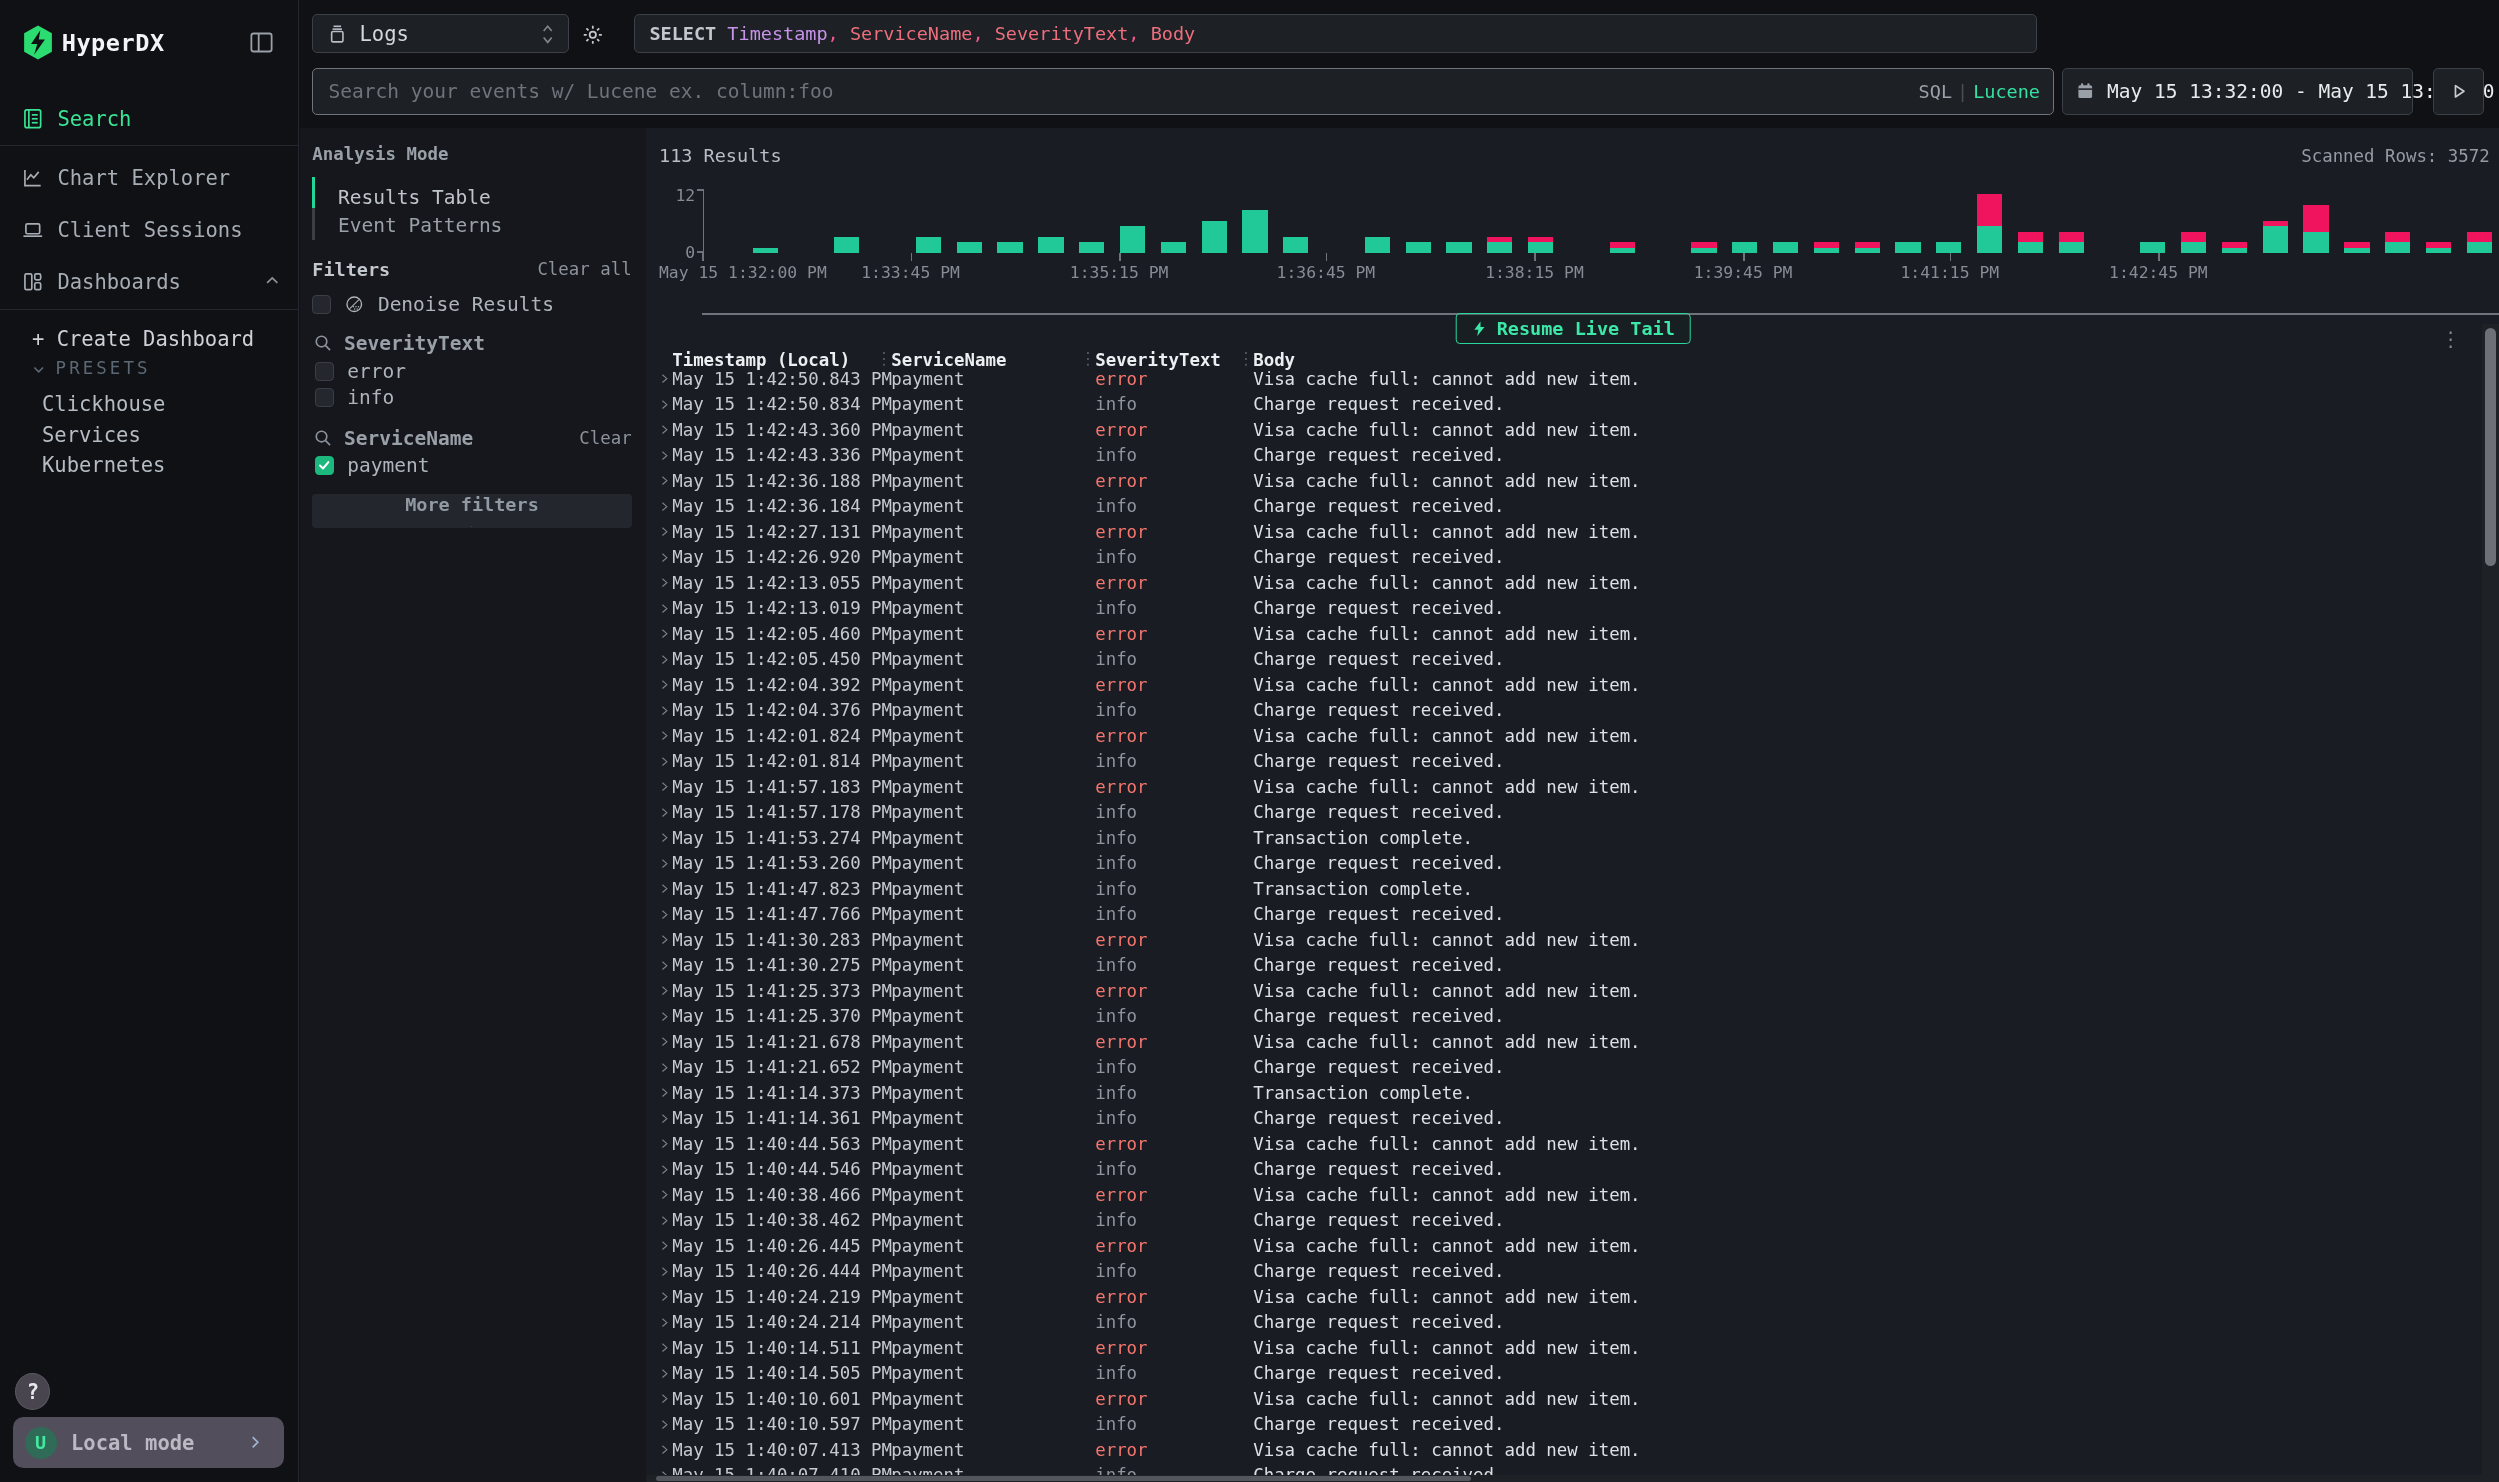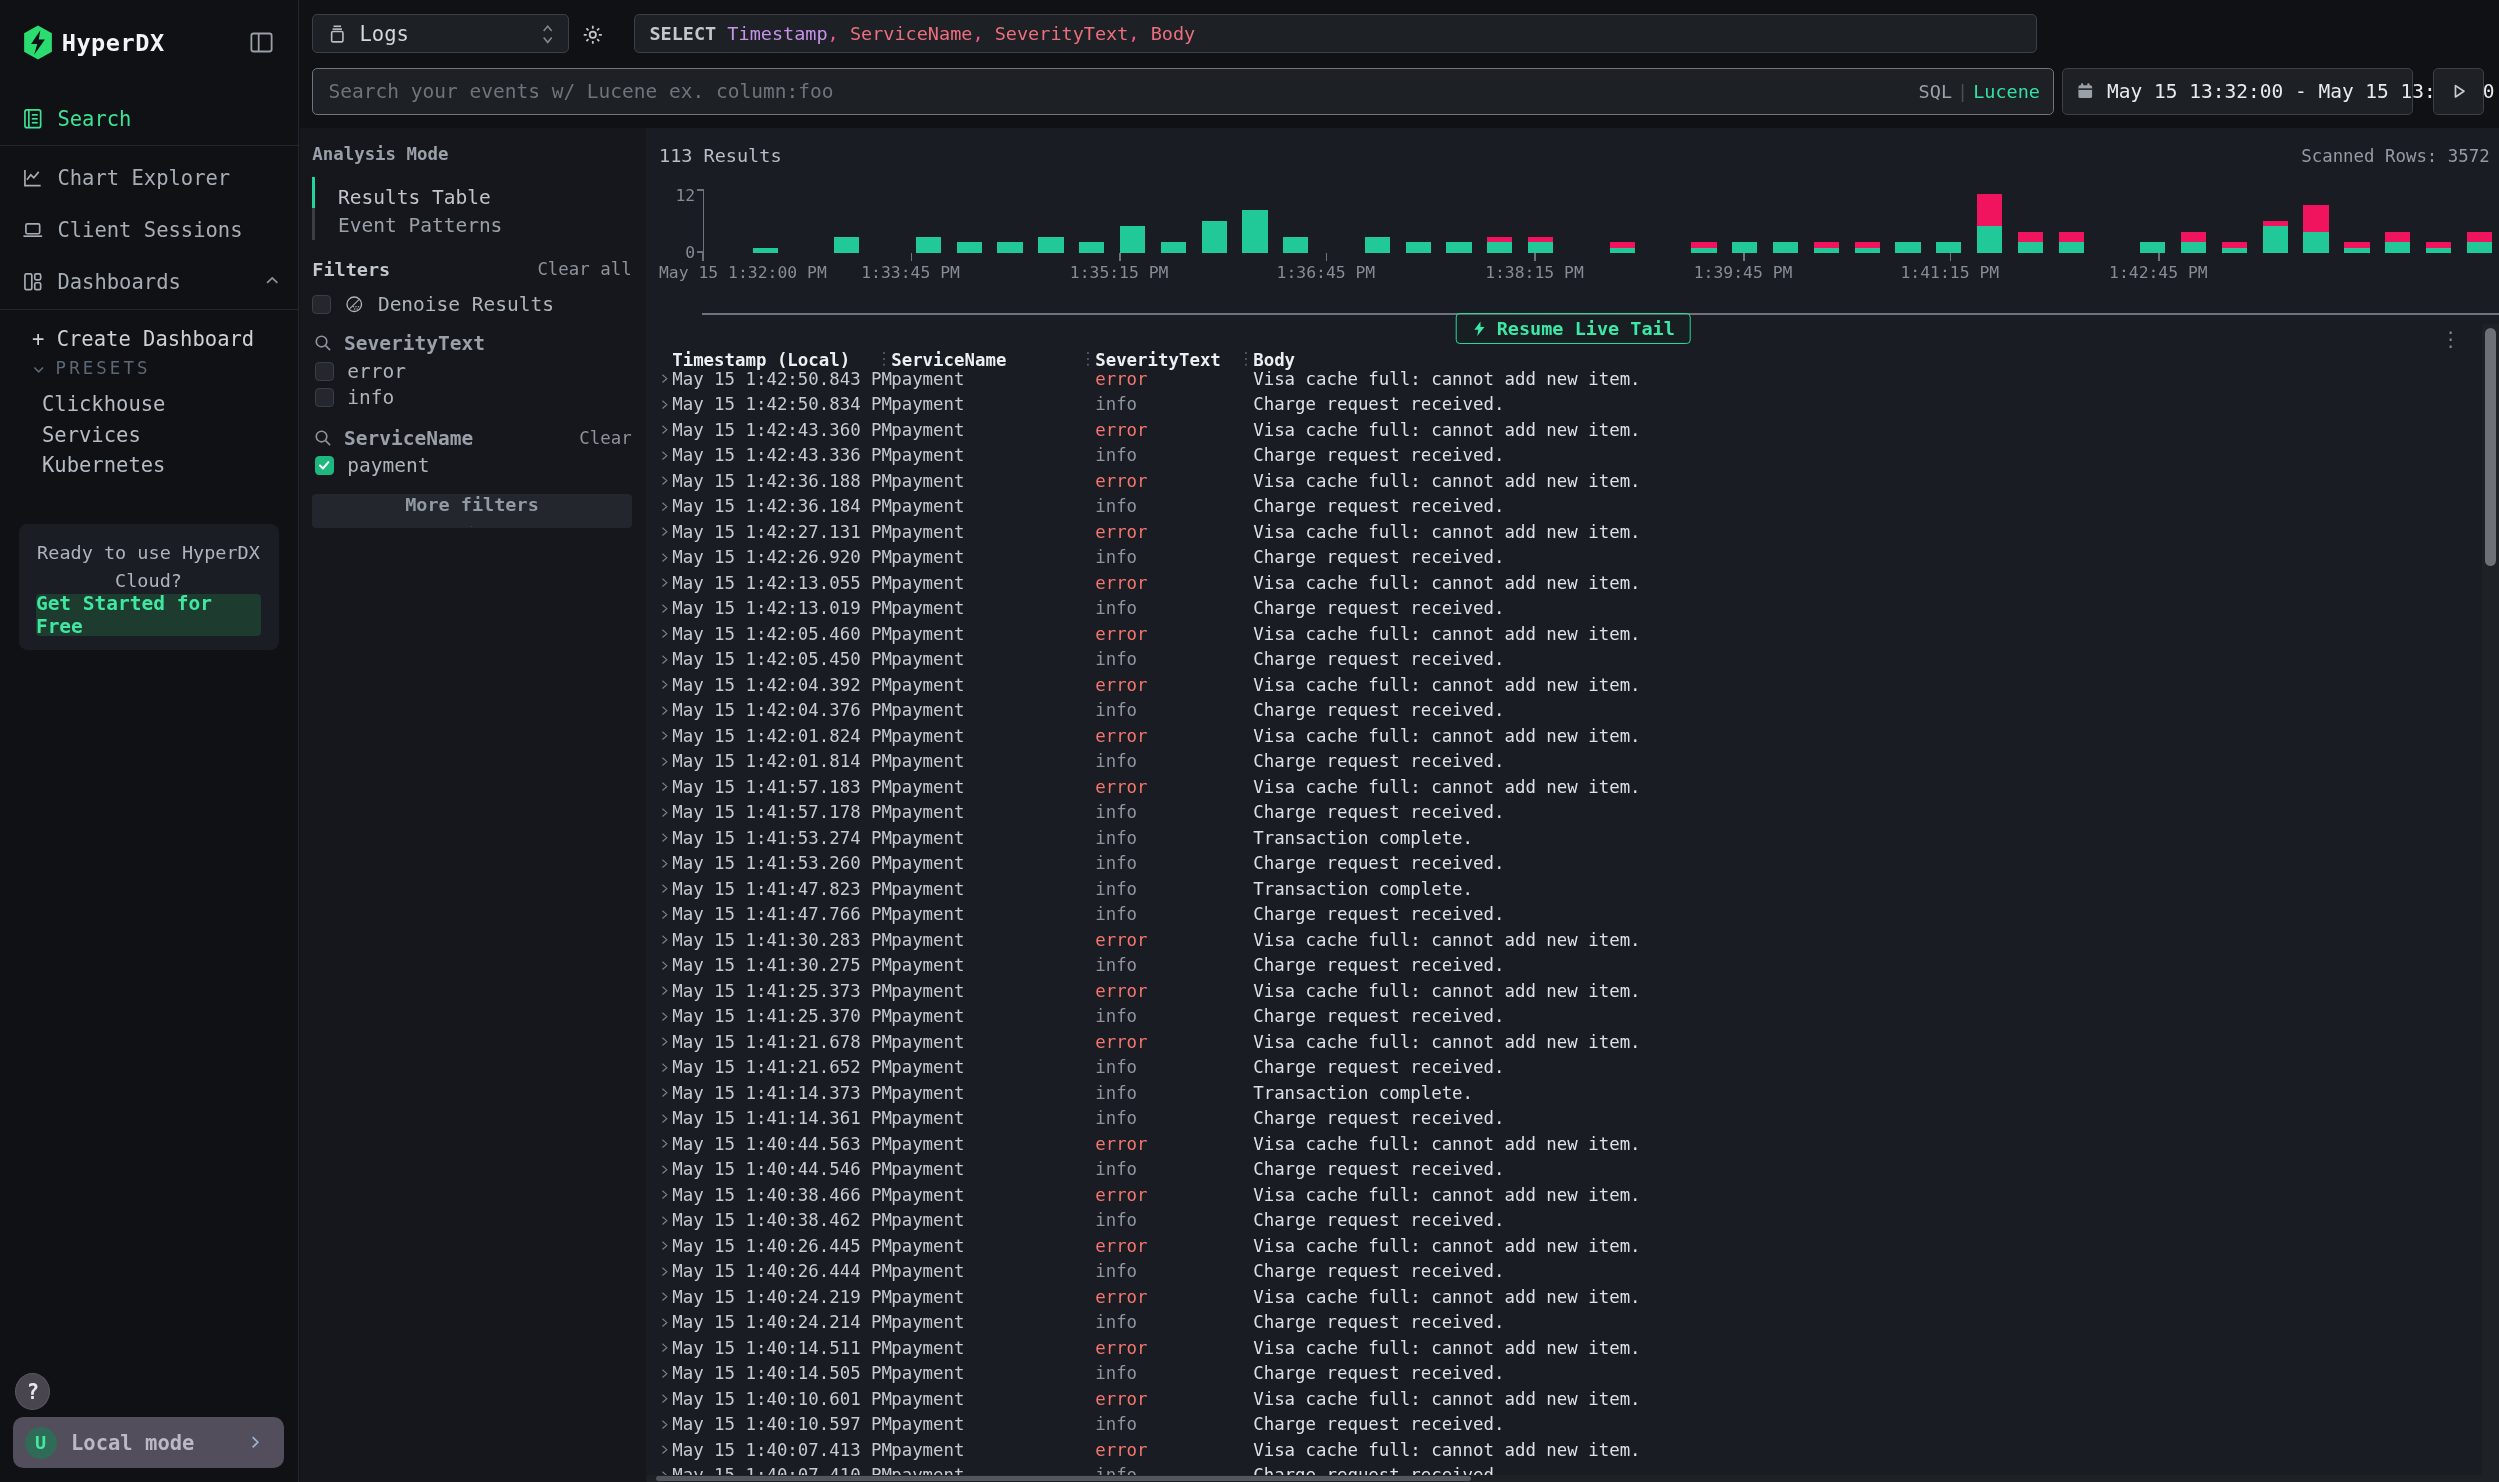--- a/index.html
+++ b/index.html
@@ -216,27 +216,20 @@
     <div class="preset-item" style="top:389px;">
       <span>Clickhouse</span>
     </div>
     <div class="preset-item" style="top:420px;">
       <span>Services</span>
     </div>
     <div class="preset-item" style="top:450px;">
       <span>Kubernetes</span>
     </div>
 
-    <div class="cloud-card">
-      <div class="cloud-text">
-        <div>Ready to use HyperDX</div>
-        <div>Cloud?</div>
-      </div>
-      <div class="cloud-btn">Get Started for Free</div>
-    </div>
 
     <div class="help-btn">?</div>
 
     <div class="local-pill">
       <div class="avatar">U</div>
       <div class="local-lbl">Local mode</div>
       <span class="local-chev">
         <svg width="20.5" height="20.5" viewBox="0 0 24 24" fill="none" stroke="#9eb4cf" stroke-width="2">
             <polyline points="9,6 15,12 9,18"></polyline>
           </svg>

